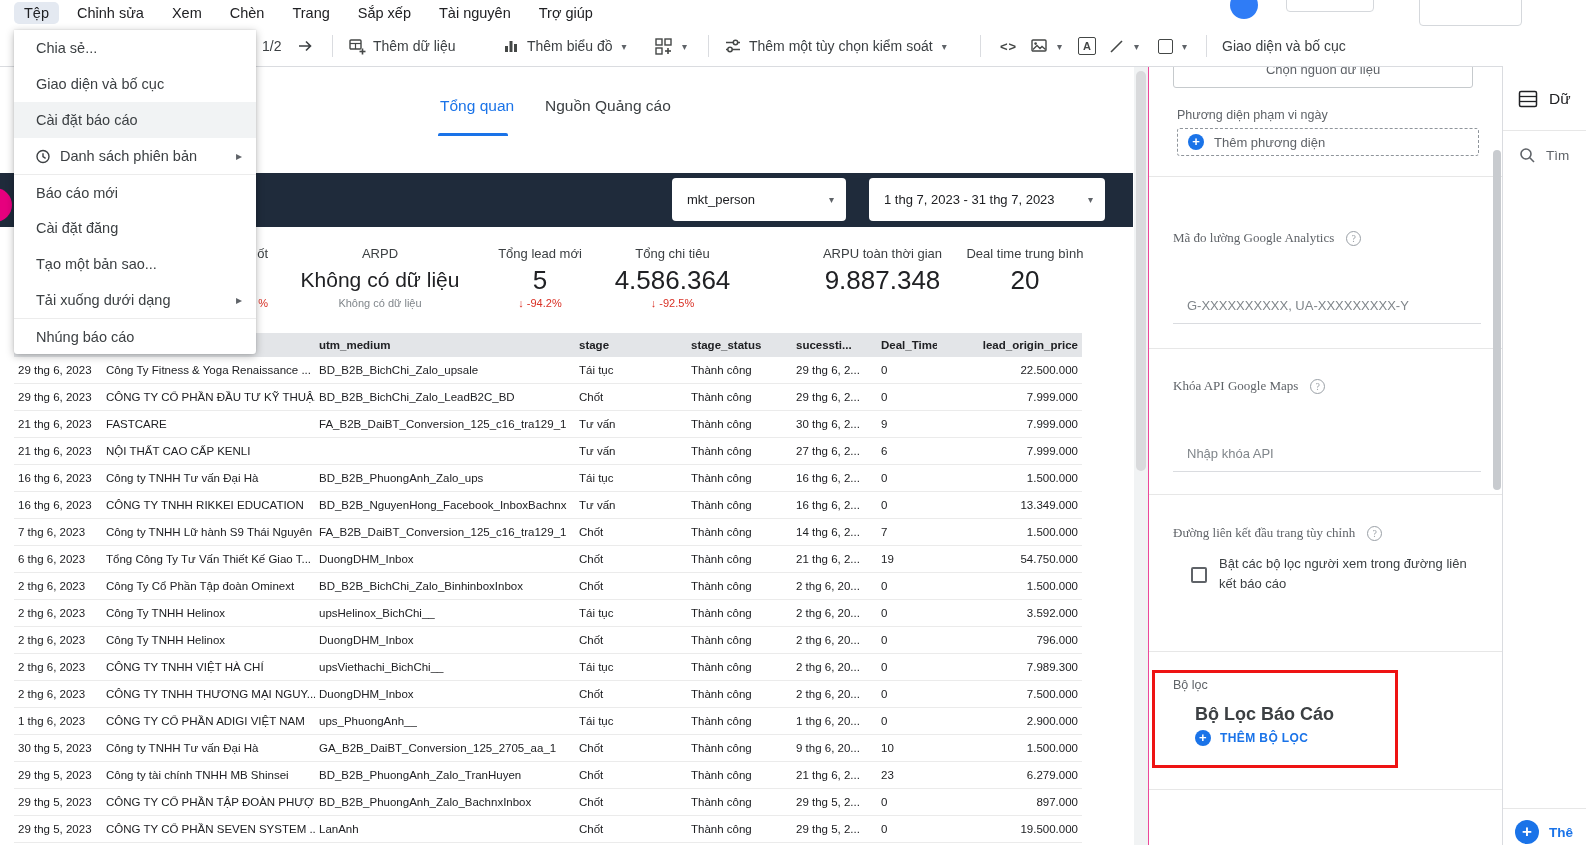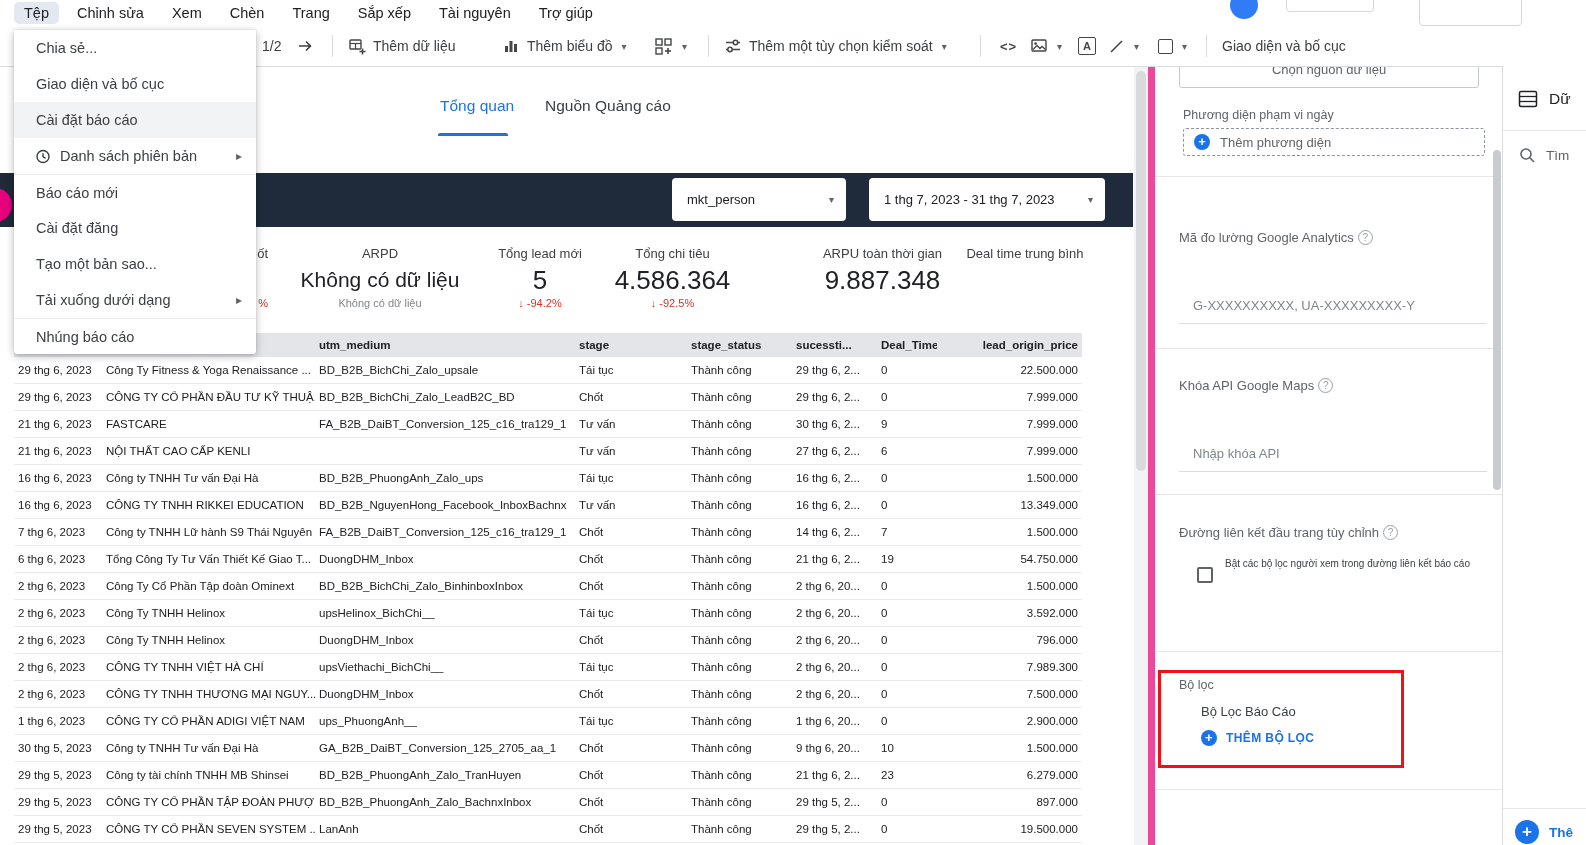--- a/index.html
+++ b/index.html
@@ -49,34 +49,34 @@
   .th { line-height:24px; padding:0 4px; overflow:hidden; white-space:nowrap; }
   .trow { height:27px; border-bottom:1px solid #ebebeb; }
   .td { line-height:26px; padding:0 4px; overflow:hidden; white-space:nowrap; color:#202124; }
   .num { text-align:right; }
 
   
   .cv-track { position:absolute; left:1134px; top:67px; width:14px; height:778px; background:#f1f3f4; }
   .cv-thumb { position:absolute; left:1136px; top:71px; width:10px; height:400px; background:#d9dadc; border-radius:5px; }
 
   
-  #sidebar { position:absolute; left:1148px; top:66px; width:354px; height:779px; background:#fff; border-left:7px solid #ec4899; overflow:hidden; z-index:5; }
+  #sidebar { position:absolute; left:1148px; top:66px; width:354px; height:779px; background:#fff; border-left:1px solid #ec4899; overflow:hidden; z-index:5; }
   .sb-divider { position:absolute; left:0; width:354px; height:1px; background:#e7e7e7; }
-  .sb-label { position:absolute; font-size:13px; color:#5f6368; display:flex; align-items:center; gap:4px; }
+  .sb-label { position:absolute; font-size:13px; color:#5f6368; display:flex; align-items:center; gap:12px;font-family:Liberation Serif, serif; }
   .sb-sec { position:absolute; font-size:12.5px; color:#5f6368; }
   .q { width:15px; height:15px; border-radius:50%; border:1.5px solid #9aa0a6; color:#9aa0a6; font-size:10px; display:flex; align-items:center; justify-content:center; }
   .plus16 { width:16px; height:16px; border-radius:50%; background:#1a73e8; color:#fff; font-size:13px; line-height:15px; text-align:center; font-weight:700; flex:0 0 16px; }
   .src-box { position:absolute; left:24px; top:-16px; width:300px; height:38px; border:1px solid #c6cacd; border-radius:3px; display:flex; align-items:center; justify-content:center; font-size:13px; color:#5f6368; background:#fff; }
   .add-dim { position:absolute; left:28px; top:62px; width:302px; height:28px; border:1px dashed #8f959b; border-radius:3px; display:flex; align-items:center; gap:10px; padding:0 10px; font-size:13px; color:#5f6368; }
   .sb-input { position:absolute; left:24px; width:308px; border:none; border-bottom:1px solid #dadce0; font-family:"Liberation Sans","DejaVu Sans",sans-serif; font-size:13px; padding:4px 0 10px 14px; color:#202124; background:transparent; outline:none;margin-top:24px; }
   .sb-input::placeholder { color:#80868b; }
   .cb-row { position:absolute; left:42px; top:488px; width:292px; display:flex; gap:12px; }
   .checkbox { width:16px; height:16px; border:2px solid #5f6368; border-radius:2px; margin-top:13px; flex:0 0 16px; }
-  .cb-text { font-size:10px; color:#3c4043; line-height:20px; width:256px; }
-  .filter-title { position:absolute; left:46px; top:638px; font-size:13px; font-weight:400; color:#3c4043;text-align:center; }
+  .cb-text { font-size:13px; color:#3c4043; line-height:20px; width:256px; }
+  .filter-title { position:absolute; left:46px; top:638px; font-size:18px; font-weight:700; color:#3c4043;text-align:center; }
   .add-filter { position:absolute; left:46px; top:664px; display:flex; align-items:center; gap:9px; font-size:12px; font-weight:700; color:#1a73e8; letter-spacing:.4px; }
   .red-box { position:absolute; left:3px; top:604px; width:246px; height:98px; border:3px solid #ee1313; z-index:9; }
   .sb-thumb { position:absolute; right:1px; top:84px; width:8px; height:340px; background:#c8cbcf; border-radius:4px; }
 
   
   #datapanel { position:absolute; left:1502px; top:66px; width:84px; height:779px; background:#fff; border-left:1px solid #dadce0; overflow:hidden; z-index:5; }
   .dp-row { position:absolute; display:flex; align-items:center; gap:10px; white-space:nowrap; }
   .dp-title { font-size:15.5px; color:#202124; font-weight:500; }
   .dp-search { font-size:13.5px; color:#5f6368; }
   .dp-divider { position:absolute; left:0; width:84px; height:1px; background:#e7e7e7; }
@@ -237,20 +237,21 @@
     <div class="kpi-label">Tổng chi tiêu</div>
     <div class="kpi-value">4.586.364</div>
     <div class="kpi-change">↓ -92.5%</div>
   </div>
   <div class="kpi" style="left:780px; width:205px;">
     <div class="kpi-label">ARPU toàn thời gian</div>
     <div class="kpi-value">9.887.348</div>
   </div>
   <div class="kpi" style="left:930px; width:190px;">
     <div class="kpi-label">Deal time trung bình</div>
+    <div class="kpi-value">20</div>
   </div>
 
   <div id="table">
     <div class="thead">
       <div class="th"></div>
       <div class="th"></div>
       <div class="th">utm_medium</div>
       <div class="th">stage</div>
       <div class="th">stage_status</div>
       <div class="th">sucessti...</div>

